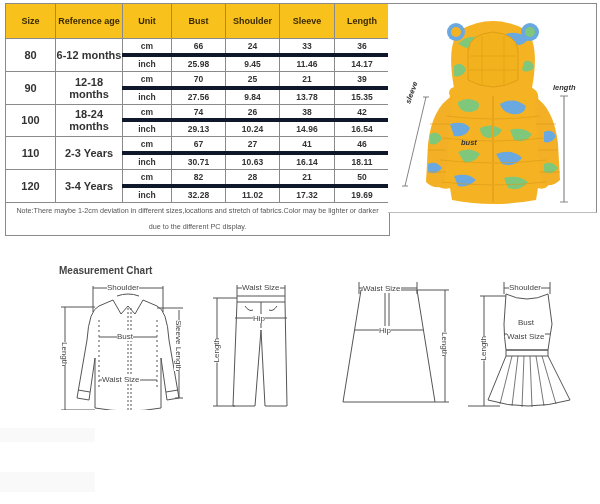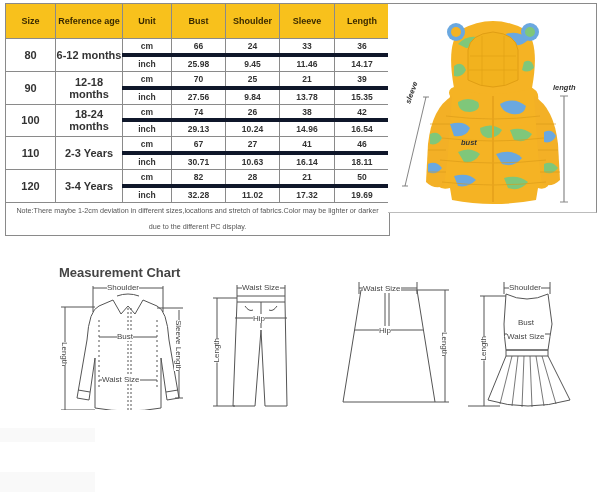--- a/index.html
+++ b/index.html
@@ -30,21 +30,21 @@
     position: absolute; left: 388px; top: 3px; width: 209px; height: 210px;
     border-top: 1px solid #8a8a8a; border-right: 1px solid #8a8a8a; border-bottom: 1px solid #bcbcbc;
     background: #ffffff;
   }
   .jacket-panel svg { position: absolute; left: 0; top: 0; }
   .jlabel { position: absolute; font-size: 7.5px; font-style: italic; font-weight: bold; color: #333; }
 
   
   .chart-title {
     position: absolute; left: 59px; top: 265px;
-    font-size: 13px; font-weight: bold; color: #444;
+    font-size: 10px; font-weight: bold; color: #444;
   }
   .garment { position: absolute; }
   .garment svg { position: absolute; left: 0; top: 0; }
   .mlabel {
     position: absolute; font-size: 8px; color: #444; background: #fff;
     white-space: nowrap; line-height: 9px;
   }
   .vlabel { writing-mode: vertical-rl; }
   .vlabel-rev { writing-mode: vertical-rl; transform: rotate(180deg); }
 

